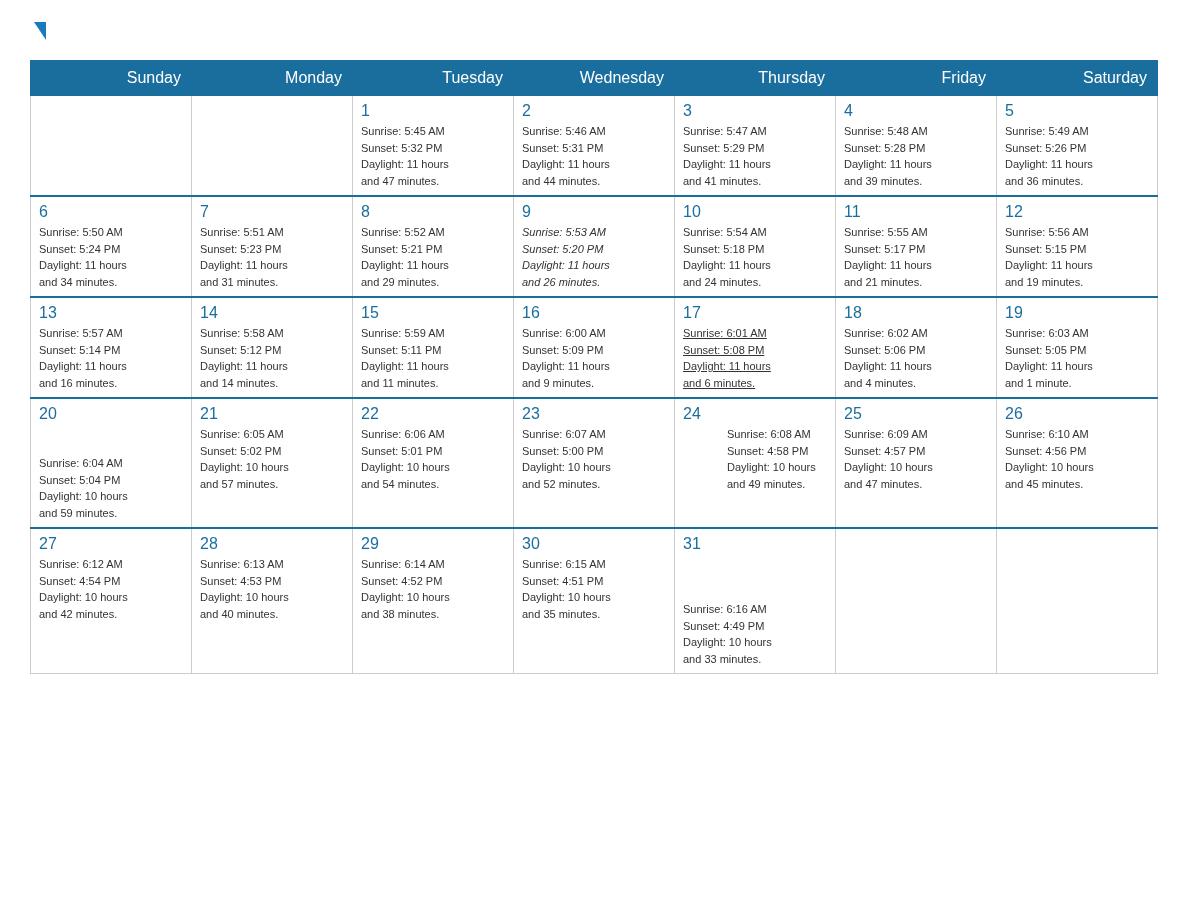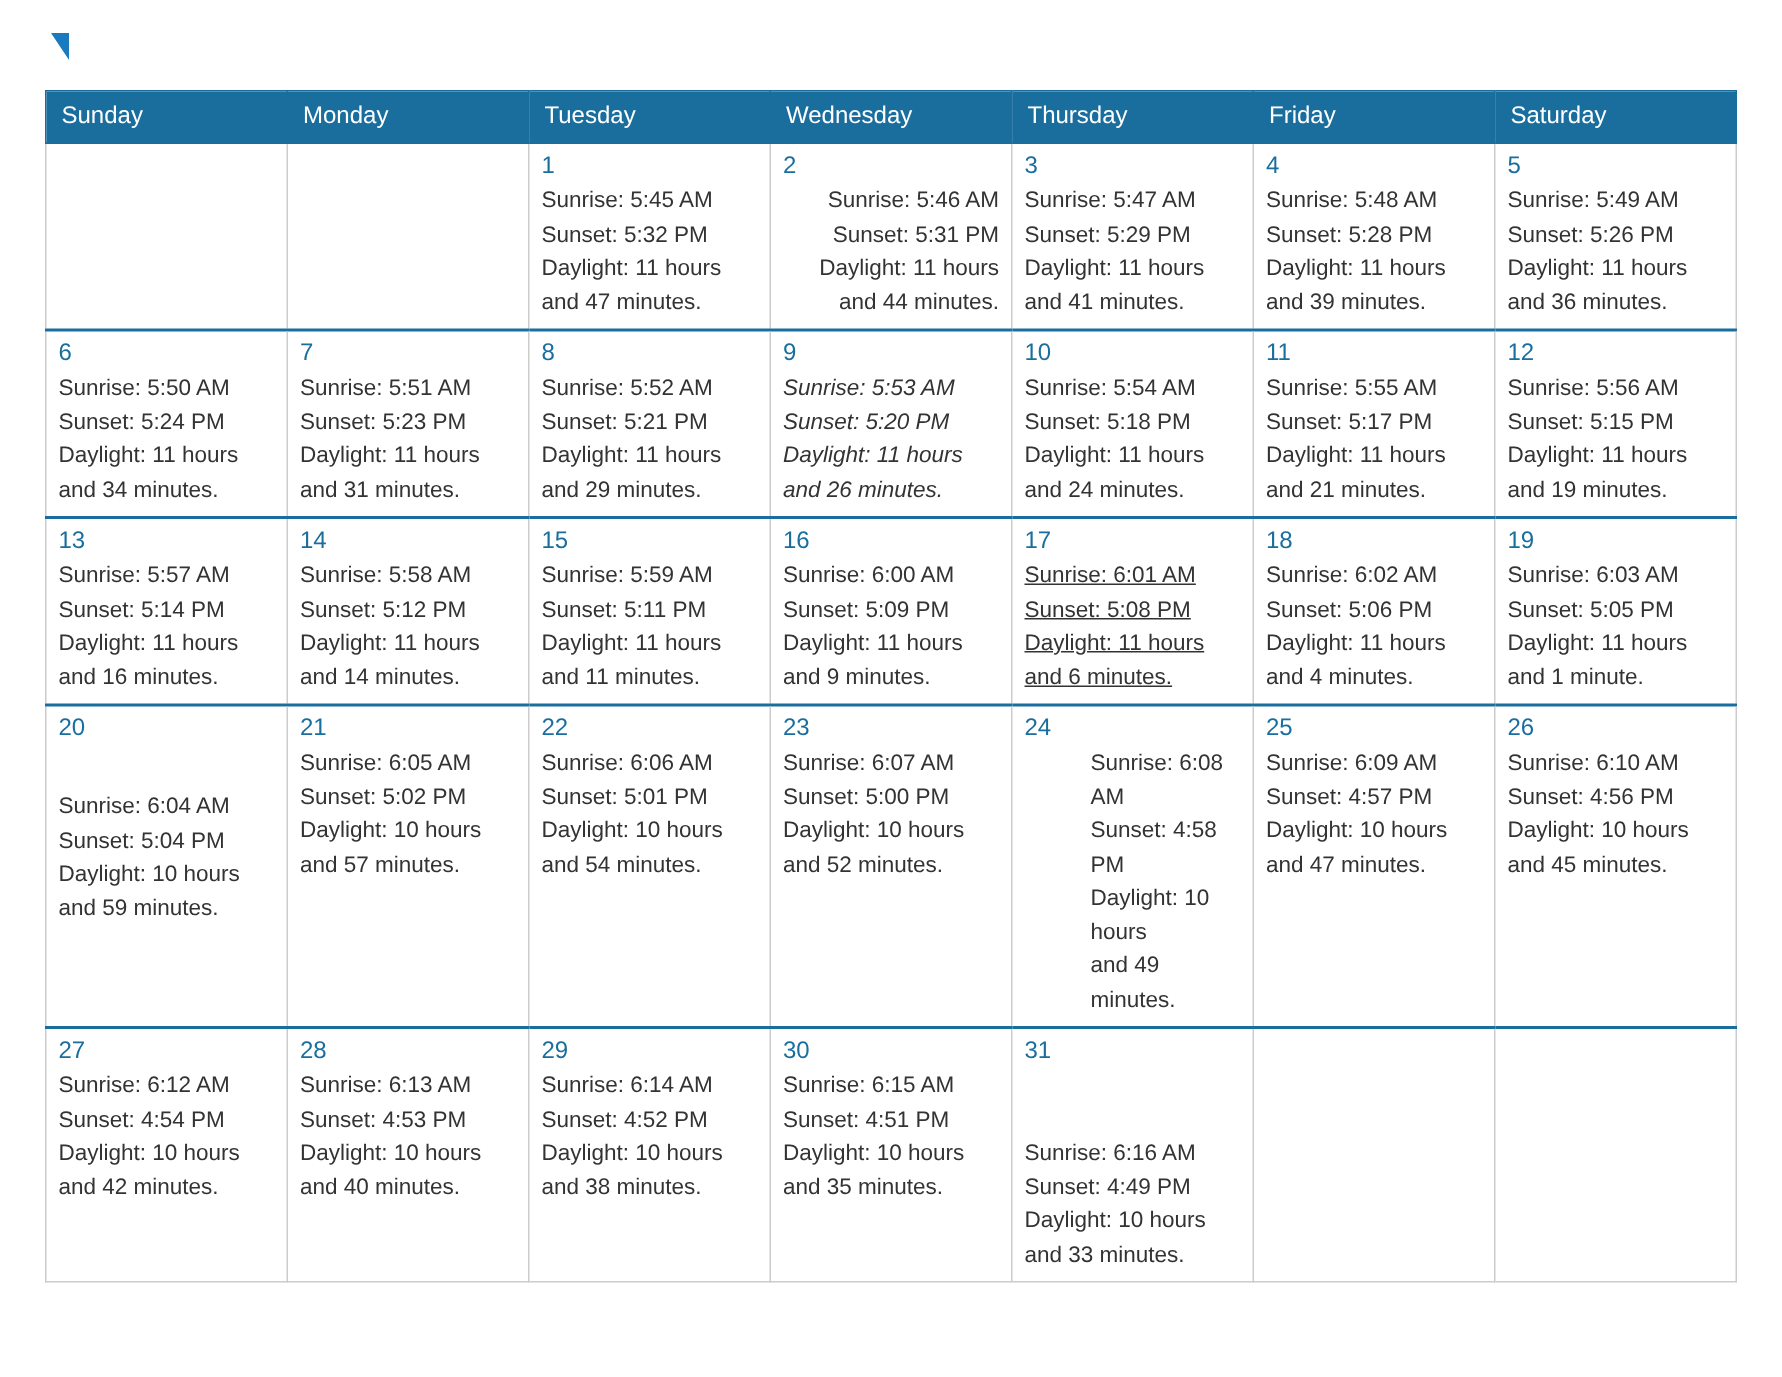--- a/index.html
+++ b/index.html
@@ -59,39 +59,39 @@
       width: 100%;
       border-collapse: collapse;
       border: 1px solid #ccc;
     }
     .calendar th {
       background-color: #1a6e9e;
       color: #fff;
       font-size: 16px;
       font-weight: normal;
       padding: 8px 10px;
-      text-align: left;
+      text-align: right;
       border: 1px solid #1a6e9e;
     }
     .calendar td {
       vertical-align: top;
       border: 1px solid #ccc;
       padding: 6px 8px;
       width: 14.28%;
       min-height: 90px;
     }
     .day-number {
       font-size: 16px;
       color: #1a6e9e;
       font-weight: normal;
       display: block;
       margin-bottom: 3px;
     }
     .day-info {
-      font-size: 15px;
+      font-size: 11px;
       color: #333;
       line-height: 1.5;
     }
     .empty-cell {
       background: #fff;
     }
     tr:not(:first-child) td {
       border-top: 2px solid #1a6e9e;
     }
     .logo-row {
@@ -136,21 +136,21 @@
         <td class="empty-cell" style="border-top: 1px solid rgb(204, 204, 204);"></td>
         <td style="border-top: 1px solid rgb(204, 204, 204);">
           <span class="day-number">1</span>
           <div class="day-info" style="white-space: pre-line;">Sunrise: 5:45 AM
 Sunset: 5:32 PM
 Daylight: 11 hours
 and 47 minutes.</div>
         </td>
         <td style="border-top: 1px solid rgb(204, 204, 204);">
           <span class="day-number">2</span>
-          <div class="day-info" style="white-space: pre-line; text-align: right;">Sunrise: 5:46 AM
+          <div class="day-info" style="white-space: pre-line;">Sunrise: 5:46 AM
 Sunset: 5:31 PM
 Daylight: 11 hours
 and 44 minutes.</div>
         </td>
         <td style="border-top: 1px solid rgb(204, 204, 204);">
           <span class="day-number">3</span>
           <div class="day-info" style="white-space: pre-line;">Sunrise: 5:47 AM
 Sunset: 5:29 PM
 Daylight: 11 hours
 and 41 minutes.</div>

